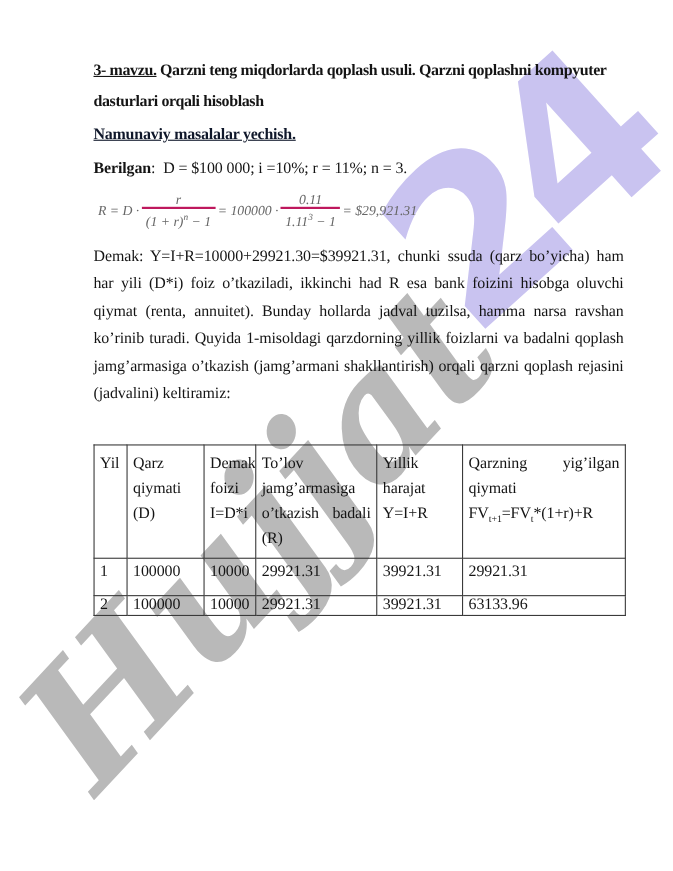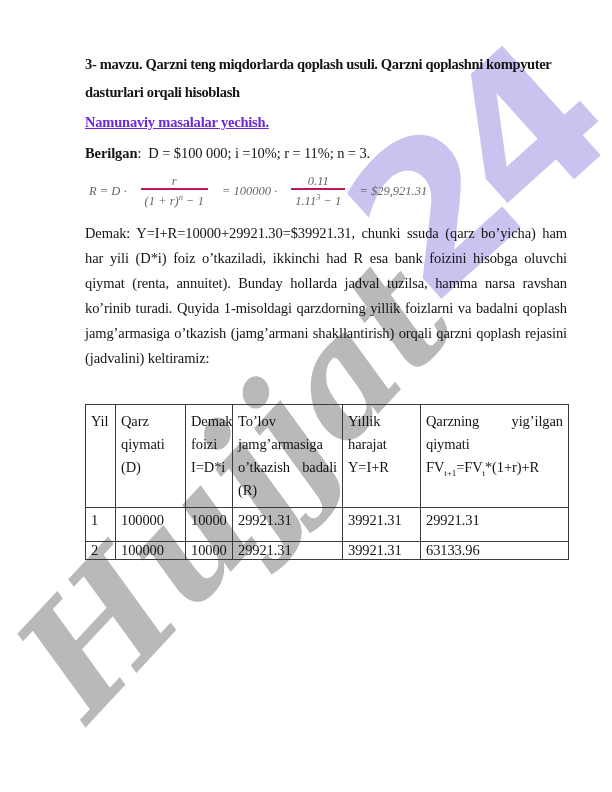--- a/index.html
+++ b/index.html
@@ -19,30 +19,30 @@
   .wm-24{
     left:292px;top:42px;width:360px;height:270px;text-align:center;
     font-family:"DejaVu Sans",sans-serif;font-weight:bold;
     font-size:202px;line-height:270px;color:#c9c3f0;letter-spacing:-0.10em;
     transform:rotate(-42deg);
   }
   .content{position:absolute;left:85px;top:50px;width:482px;z-index:1;}
   .title{
     font-size:14.5px;font-weight:bold;line-height:28px;letter-spacing:-0.35px;
   }
-  .title .u{}
+  .title .u{text-decoration:underline;}
   .doclink{
     display:inline-block;margin-top:8px;font-size:14.5px;font-weight:bold;
-    color:#6d28d9;text-decoration:underline;letter-spacing:-0.2px;cursor:pointer;
+    color:#0f172a;text-decoration:underline;letter-spacing:-0.2px;cursor:pointer;
   }
   .para{font-size:14.5px;line-height:25px;letter-spacing:-0.1px;}
   .p1{margin-top:33px;text-indent:36px;text-align:left;}
   .kv{margin-top:10px;}
   .formula{
-    margin:8px 0 0 4px;display:flex;align-items:center;gap:14px;
+    margin:8px 0 0 4px;display:flex;align-items:center;gap:2px;
     font-style:italic;color:#666;font-size:12.5px;line-height:14px;
   }
   .frac{display:inline-flex;flex-direction:column;align-items:center;}
   .frac .num{padding:0 4px;}
   .frac .den{border-top:2px solid #be185d;padding:0 4px;}
   .fexp{font-size:8.5px;font-style:italic;}
   .p2{margin-top:13px;text-align:justify;}
   .jadval{
     margin-top:33px;border-collapse:collapse;table-layout:fixed;width:483px;
   }

